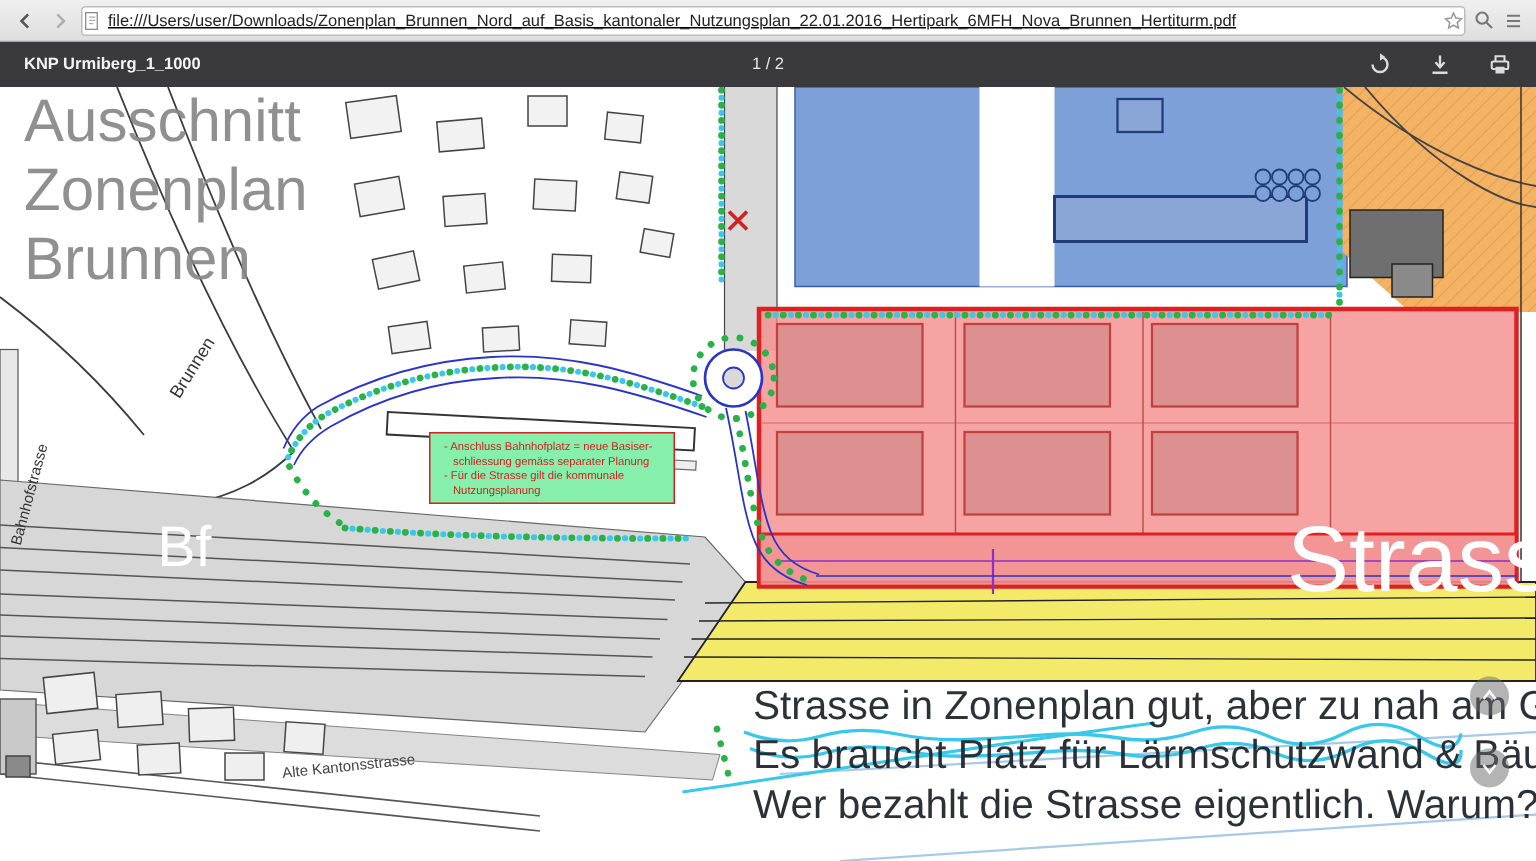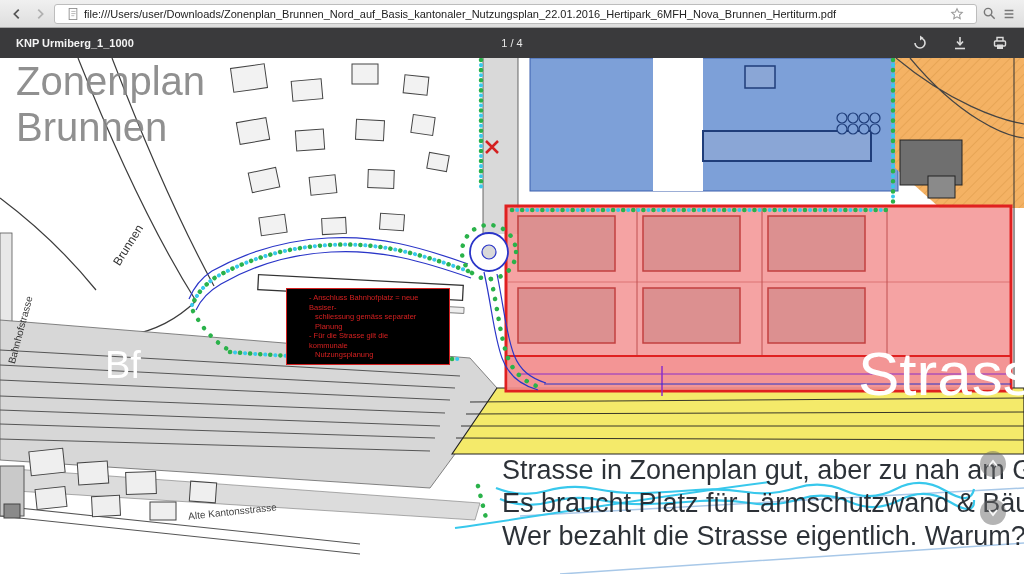--- a/index.html
+++ b/index.html
@@ -7,21 +7,21 @@
               font-family:"Liberation Sans", sans-serif; }
 
   
   .browser-bar { height:28px; background:linear-gradient(#f0f0f0,#dedede);
                  border-bottom:1px solid #a8a8a8; display:flex; align-items:center;
                  padding:0 8px; gap:5px; }
   .nav-btn { width:18px; height:18px; display:flex; align-items:center; justify-content:center;
              color:#555; cursor:pointer; flex:0 0 auto; }
   .nav-btn.disabled { color:#b0b0b0; }
   .url-bar { flex:1; height:20px; background:#fff; border:1px solid #bdbdbd; border-radius:3px;
-             display:flex; align-items:center; padding:0 12px; gap:5px; min-width:0; }
+             display:flex; align-items:center; padding:0 0; gap:5px; min-width:0;text-decoration:underline; }
   .url-text { font-size:11px; color:#222; white-space:nowrap; overflow:hidden;
               text-overflow:ellipsis; flex:1; }
   .chrome-icon { color:#8a8a8a; display:flex; align-items:center; flex:0 0 auto; }
 
   
   .pdf-toolbar { height:30px; background:#3a3a3c; display:flex; align-items:center;
                  padding:11px 16px; position:relative; color:#ececec; }
   .pdf-title { font-size:11px; font-weight:bold; color:#f4f4f4; }
   .page-indicator { position:absolute; left:50%; transform:translateX(-50%);
                     font-size:11px; color:#e8e8e8; }
@@ -31,24 +31,24 @@
   
   .content { position:relative; width:1024px; height:516px; overflow:hidden; background:#fff; }
   .map-svg { position:absolute; left:0; top:0; }
 
   .map-title { position:absolute; left:16px; top:0px; font-size:40px; line-height:46px;
                color:rgba(135,135,135,0.92); }
   .label-bf { position:absolute; left:105px; top:286px; font-size:38px; color:#fff; }
   .label-strasse { position:absolute; left:858px; top:280px; font-size:62px; color:#fff; }
   .bottom-note { position:absolute; left:502px; top:396px; font-size:27px; line-height:33px;
                  color:rgba(28,33,40,0.93); white-space:nowrap; }
-  .annotation-box { position:absolute; left:286px; top:230px; width:164px; background:#000000;
+  .annotation-box { position:absolute; left:286px; top:230px; width:164px; background:#86efac;
                     border:1px solid var(--annotation-red,#d42020);
                     color:var(--annotation-red,#d42020);
-                    font-size:7.5px; line-height:9.5px; padding:4px 22px; }
+                    font-size:7.5px; line-height:9.5px; padding:4px 9px; }
   .annotation-box .indent { padding-left:6px; }
   .label-brunnen { position:absolute; left:122px; top:196px; font-size:12px; color:#333;
                    transform:rotate(-58deg); transform-origin:left bottom; }
   .label-bahnhofstrasse { position:absolute; left:6px; top:304px; font-size:10px; color:#333;
                           transform:rotate(-75deg); transform-origin:left top; }
   .label-alte { position:absolute; left:188px; top:448px; font-size:10px; color:#444;
                 transform:rotate(-6deg); white-space:nowrap; }
 
   .scroll-btn { position:absolute; right:18px; width:26px; height:26px; border-radius:50%;
                 background:rgba(105,105,105,0.5); display:flex; align-items:center;
@@ -92,21 +92,21 @@
   </div>
   <div class="chrome-icon">
     <svg width="14" height="14" viewBox="0 0 16 16">
         <path d="M3 4h10M3 8h10M3 12h10" stroke="#777" stroke-width="1.5"></path>
       </svg>
   </div>
 </div>
 
 <div class="pdf-toolbar">
   <span class="pdf-title">KNP Urmiberg_1_1000</span>
-  <span class="page-indicator">1 / 4</span>
+  <span class="page-indicator">1 / 2</span>
   <div class="toolbar-icons">
     <span class="tb-btn">
       <svg width="16" height="16" viewBox="0 0 16 16">
           <path d="M8 3 a5 5 0 1 1 -5 5" fill="none" stroke="currentColor" stroke-width="1.6"></path>
           <path d="M8 0.5 L11.5 3 L8 5.5 z" fill="currentColor"></path>
         </svg>
     </span>
     <span class="tb-btn">
       <svg width="16" height="16" viewBox="0 0 16 16">
           <path d="M8 2v7" stroke="currentColor" stroke-width="1.6"></path>
@@ -291,20 +291,21 @@
       <rect x="36" y="430" width="30" height="20" transform="rotate(-6 51 440)"></rect>
       <rect x="92" y="438" width="28" height="20" transform="rotate(-3 106 448)"></rect>
       <rect x="150" y="444" width="26" height="18"></rect>
       <rect x="190" y="424" width="26" height="20" transform="rotate(4 203 434)"></rect>
       <rect x="0" y="408" width="24" height="50" fill="#c9c9c9" stroke="#555"></rect>
       <rect x="4" y="446" width="16" height="14" fill="#8a8a8a"></rect>
     </g>
   </svg>
 
   <div class="map-title">
+    <div>Ausschnitt</div>
     <div>Zonenplan</div>
     <div>Brunnen</div>
   </div>
 
   <div class="label-brunnen">Brunnen</div>
   <div class="label-bahnhofstrasse">Bahnhofstrasse</div>
   <div class="label-alte">Alte Kantonsstrasse</div>
 
   <div class="label-bf">Bf</div>
   <div class="label-strasse">Strasse</div>

